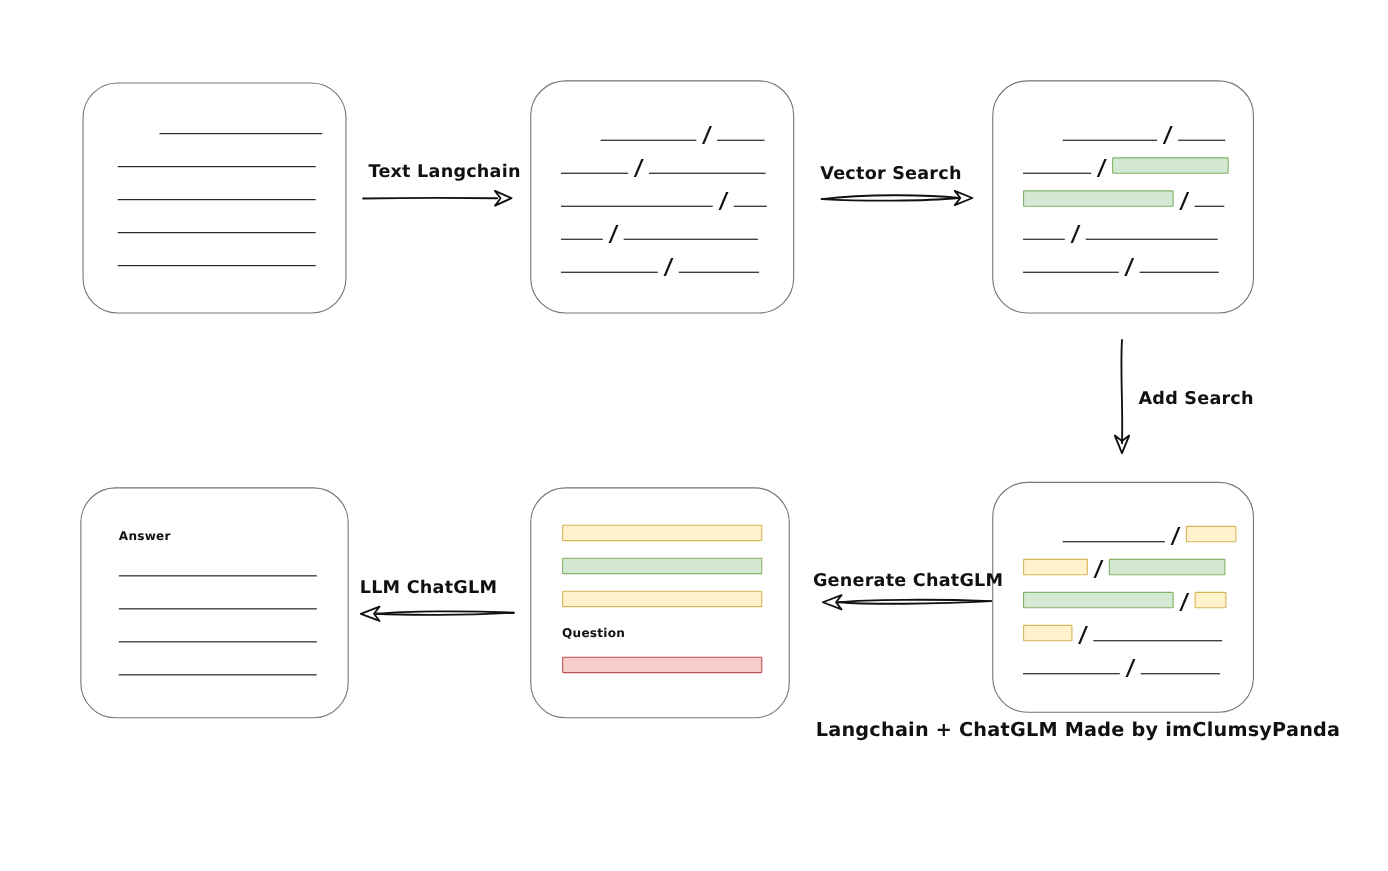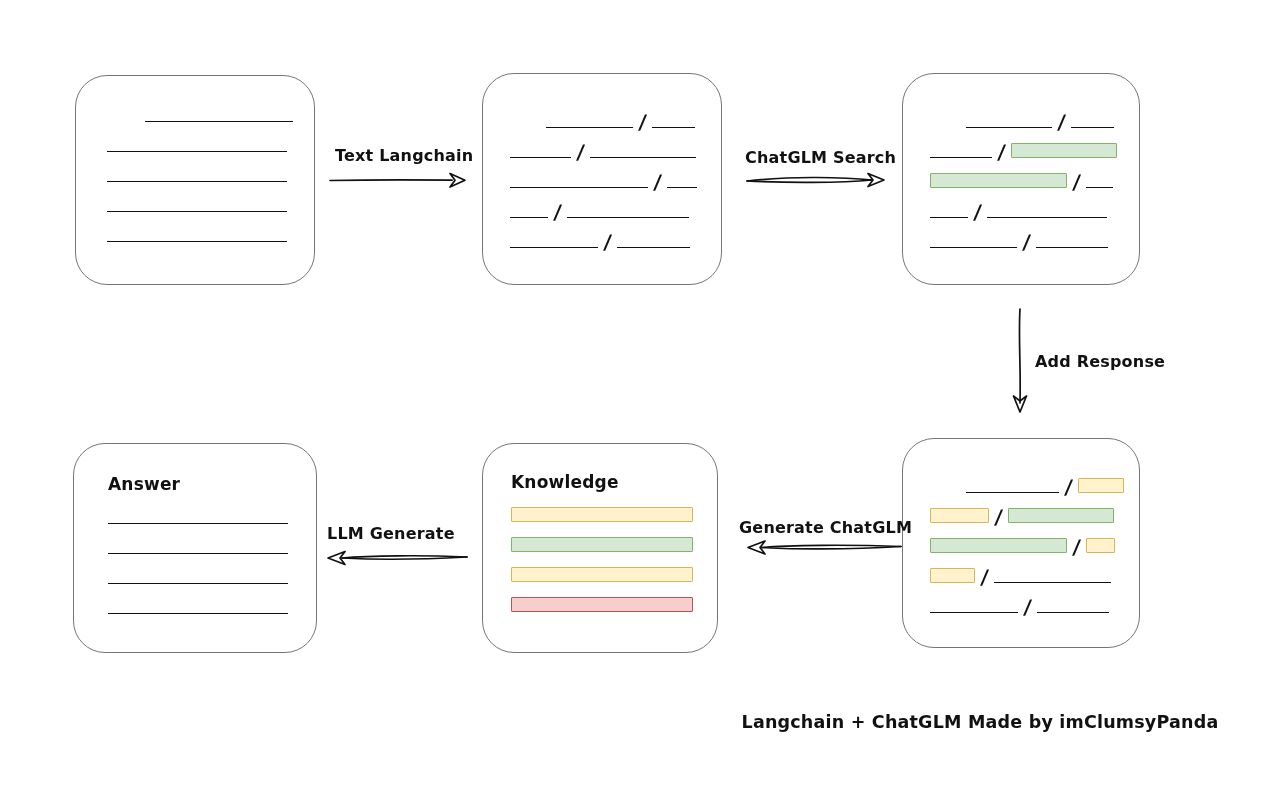--- a/index.html
+++ b/index.html
@@ -22,32 +22,32 @@
   .seg-slash {
     font-size:20px; font-weight:600; line-height:15px;
     margin-bottom:-2px; transform:skewX(-6deg);
   }
   .seg-chip {
     display:inline-block; height:13px; border:1.6px solid; border-radius:1px;
   }
   .chip-yellow { background:var(--chip-yellow-fill,#fff2cc); border-color:var(--chip-yellow-border,#d6b656); }
   .chip-green  { background:var(--chip-green-fill,#d5e8d4);  border-color:var(--chip-green-border,#82b366); }
   .chip-red    { background:var(--chip-red-fill,#f8cecc);    border-color:var(--chip-red-border,#b85450); }
-  .box-heading { font-size:17px; font-weight:600; letter-spacing:.2px; }
+  .box-heading { font-size:11px; font-weight:600; letter-spacing:.2px; }
   .arrow-label {
     position:absolute; font-size:16px; font-weight:600; letter-spacing:.2px;
     text-align:center; white-space:nowrap;
   }
   .arrow-svg { position:absolute; }
   .arrow-svg path {
     fill:none; stroke:var(--stroke,#111); stroke-width:1.7;
     stroke-linecap:round; stroke-linejoin:round;
   }
   .credit {
-    position:absolute; left:735px; top:712px; width:490px;
+    position:absolute; left:735px; top:654px; width:490px;
     font-size:17.5px; font-weight:600; text-align:center; letter-spacing:.2px;
   }
   
   .pad-doc      { padding:16px 0 0 31px; }
   .pad-chunks   { padding:24px 0 0 27px; }
   .pad-prompt   { padding:18px 0 0 28px; }
   .pad-answer   { padding:20px 0 0 34px; }
 </style>
 </head>
 <body>
@@ -153,30 +153,30 @@
     </div>
     <div class="drow">
       <span class="seg-line" style="width: 88px;"></span>
       <span class="seg-slash">/</span>
       <span class="seg-line" style="width: 72px;"></span>
     </div>
   </div>
 
 <div class="flow-box pad-prompt" style="left:482px; top:443px; width:236px; height:210px;">
     <div class="drow">
-      <div class="box-heading">Knowledge</div>
-    </div>
-    <div class="drow">
       <span class="seg-chip chip-yellow" style="width: 180px;"></span>
     </div>
     <div class="drow">
       <span class="seg-chip chip-green" style="width: 180px;"></span>
     </div>
     <div class="drow">
       <span class="seg-chip chip-yellow" style="width: 180px;"></span>
+    </div>
+    <div class="drow">
+      <div class="box-heading">Question</div>
     </div>
     <div class="drow">
       <span class="seg-chip chip-red" style="width: 180px;"></span>
     </div>
   </div>
 
 <div class="flow-box pad-answer" style="left:73px; top:443px; width:244px; height:210px;">
     <div class="drow">
       <div class="box-heading">Answer</div>
     </div>
@@ -193,40 +193,40 @@
       <span class="seg-line" style="width: 180px;"></span>
     </div>
   </div>
 
 <div class="arrow-label" style="left:335px; top:146px; width:130px;">Text Langchain</div>
 <svg class="arrow-svg" style="left:328px; top:169px;" width="142" height="22" viewBox="0 0 142 22" aria-hidden="true">
   <path d="M2,11.5 C38,10.8 92,10.8 124,11.2"></path>
   <path d="M122,4.5 L137,11.2 L122,18 L127,11.2 Z"></path>
 </svg>
 
-<div class="arrow-label" style="left:745px; top:148px; width:130px;">ChatGLM Search</div>
+<div class="arrow-label" style="left:745px; top:148px; width:130px;">Vector Search</div>
 <svg class="arrow-svg" style="left:744px; top:168px;" width="148" height="24" viewBox="0 0 148 24" aria-hidden="true">
   <path d="M3,13 C42,8.5 96,8.5 128,12"></path>
   <path d="M3,13 C42,15 96,15 128,12"></path>
   <path d="M124,5.5 L140,12 L124,18.5 L129,12 Z"></path>
 </svg>
 
 <svg class="arrow-svg" style="left:1009px; top:307px;" width="22" height="114" viewBox="0 0 22 114" aria-hidden="true">
   <path d="M11,2 C9.3,30 12,62 11,96"></path>
   <path d="M4.5,89 L11,105 L17.5,89 L11,94 Z"></path>
 </svg>
-<div class="arrow-label" style="left:1035px; top:352px; width:120px; text-align:left;">Add Response</div>
+<div class="arrow-label" style="left:1035px; top:352px; width:120px; text-align:left;">Add Search</div>
 
 <div class="arrow-label" style="left:739px; top:518px; width:145px;">Generate ChatGLM</div>
 <svg class="arrow-svg" style="left:740px; top:537px;" width="164" height="22" viewBox="0 0 164 22" aria-hidden="true">
   <path d="M161,9.5 C110,7.5 48,8 22,10.5"></path>
   <path d="M161,9.5 C110,12.5 48,12.5 22,10.5"></path>
   <path d="M25,4 L8,10.5 L25,17 L20,10.5 Z"></path>
 </svg>
 
-<div class="arrow-label" style="left:327px; top:524px; width:125px;">LLM Generate</div>
+<div class="arrow-label" style="left:327px; top:524px; width:125px;">LLM ChatGLM</div>
 <svg class="arrow-svg" style="left:320px; top:547px;" width="150" height="22" viewBox="0 0 150 22" aria-hidden="true">
   <path d="M147,10 C102,8 50,8.5 22,11"></path>
   <path d="M147,10 C102,12.5 50,12.5 22,11"></path>
   <path d="M25,4.5 L8,11 L25,17.5 L20,11 Z"></path>
 </svg>
 
 <div class="credit">Langchain + ChatGLM Made by imClumsyPanda</div>
 
 </body></html>

